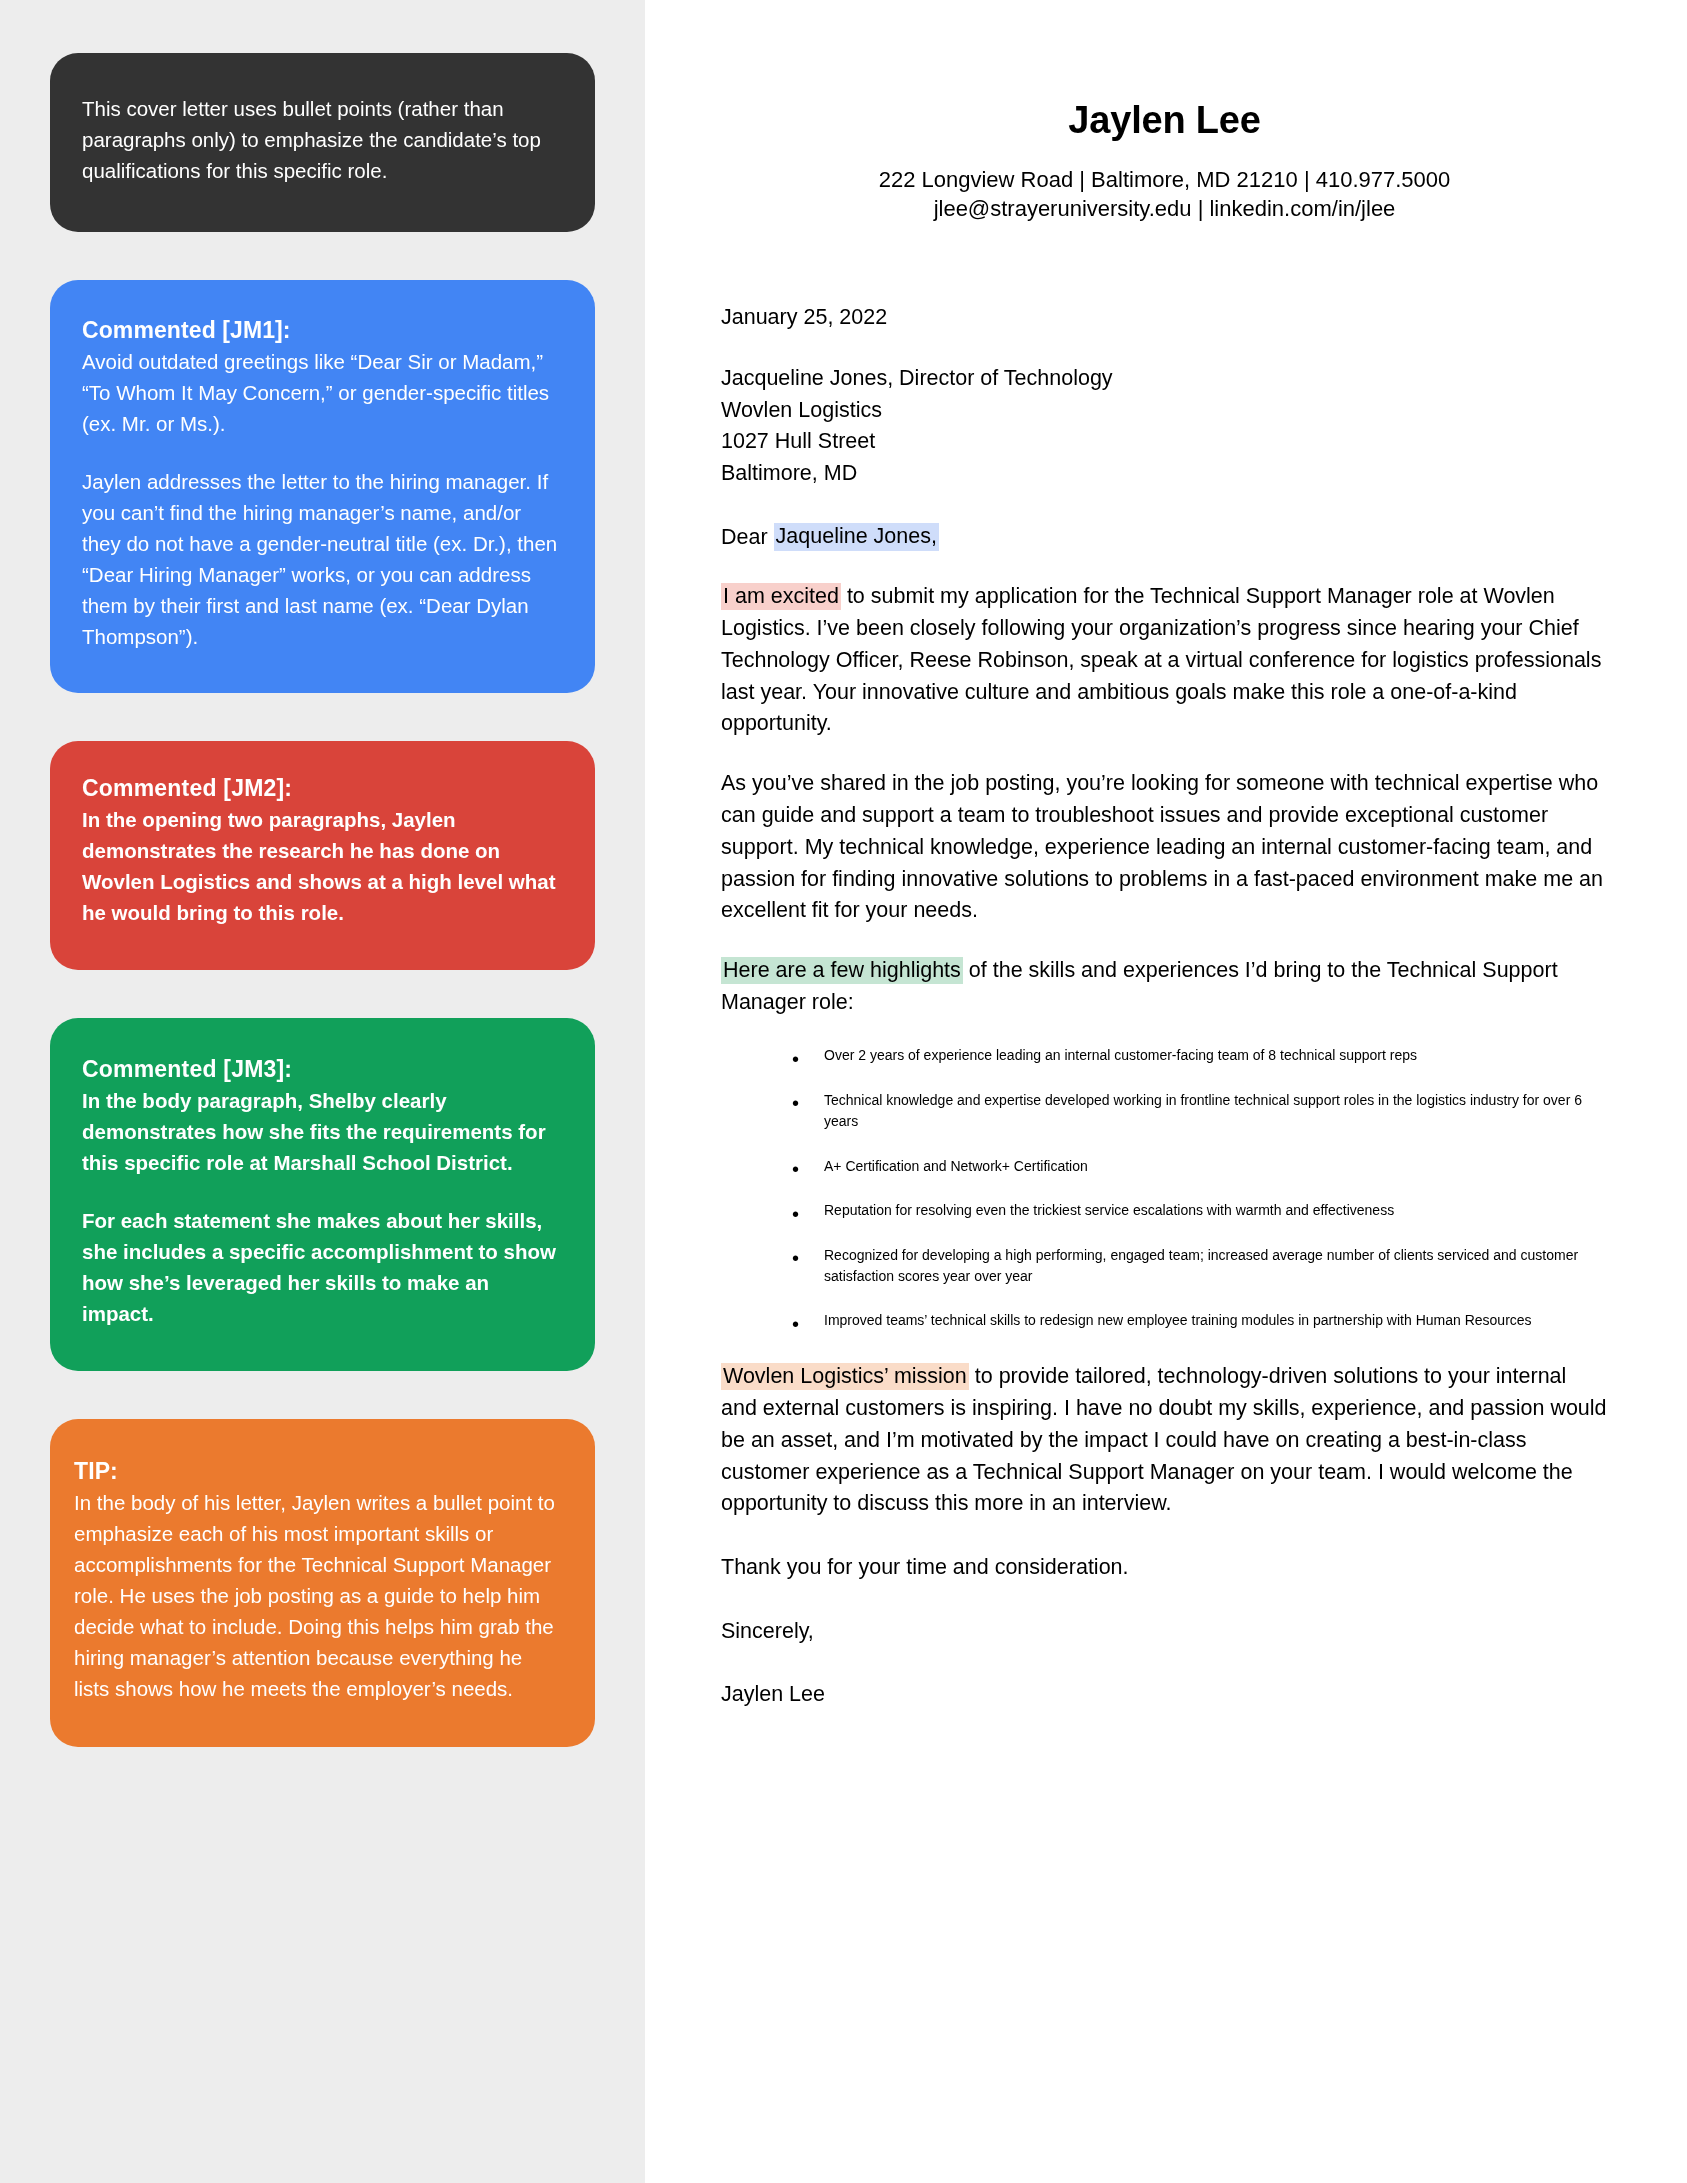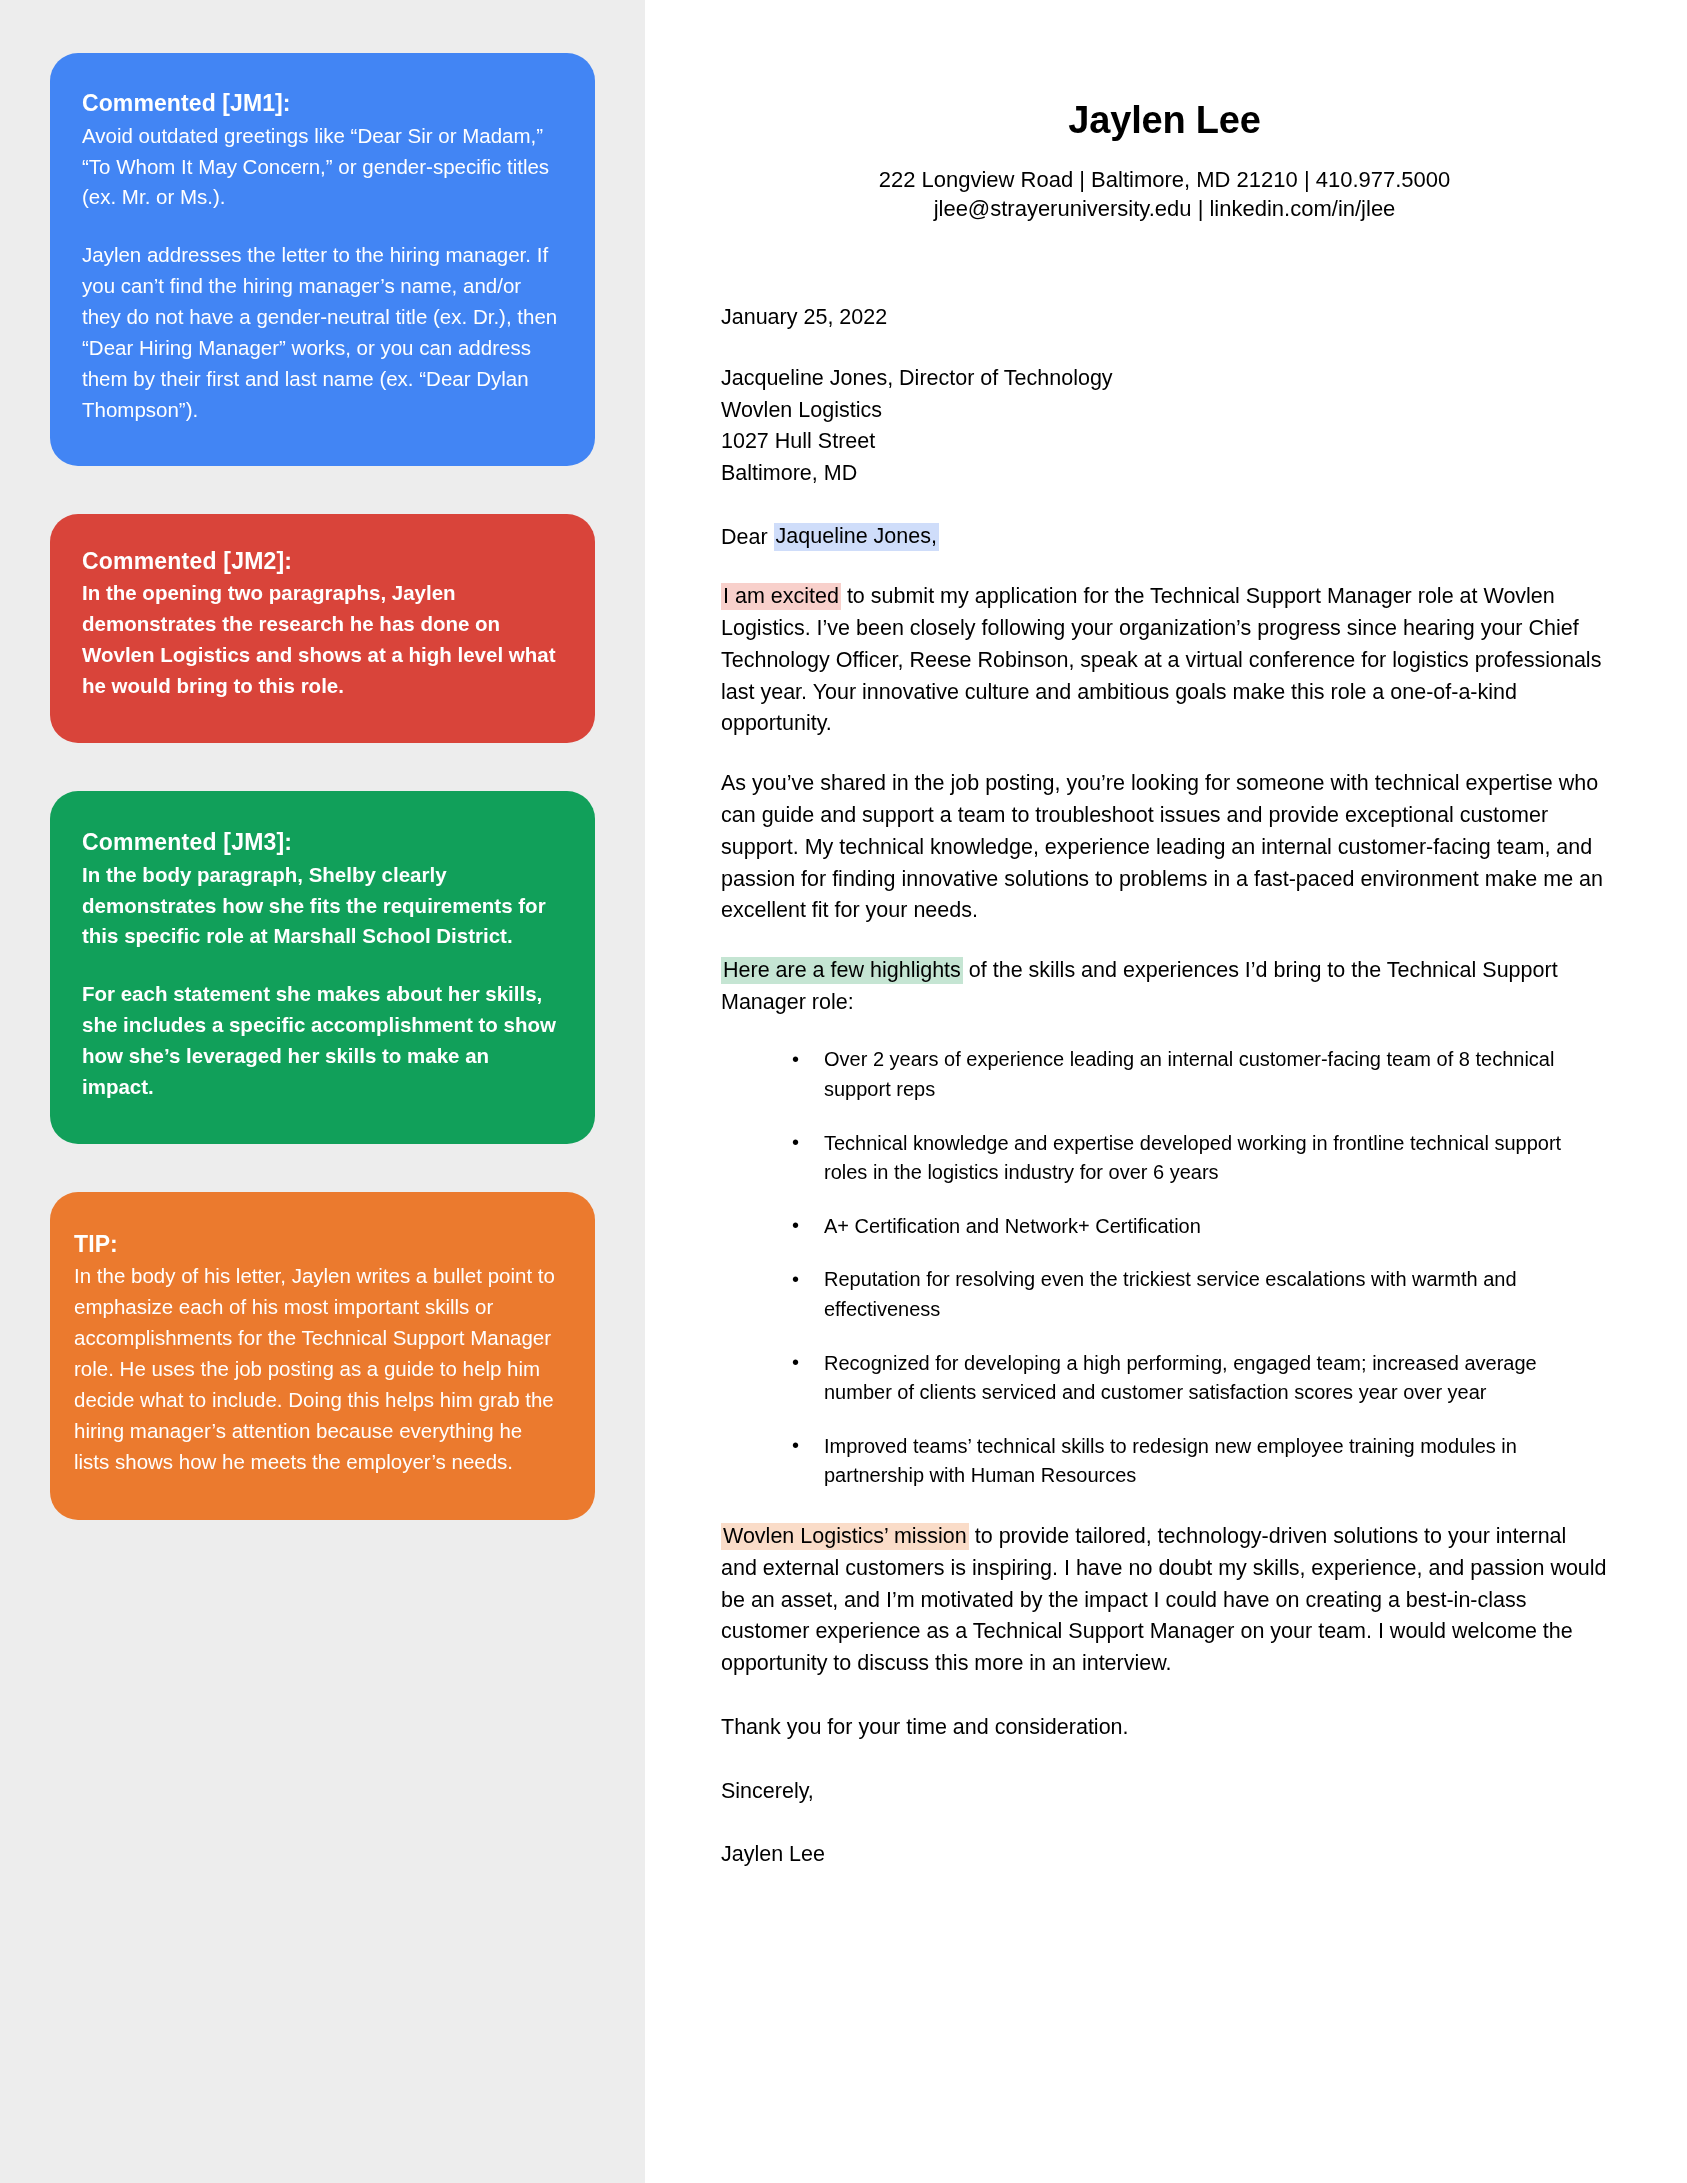--- a/index.html
+++ b/index.html
@@ -90,21 +90,21 @@
   .hl-pink  { background: #F8D0CB; }
   .hl-green { background: #C5E5D3; }
   .hl-peach { background: #FADCC8; }
 
   .bullets {
     margin: 26.5px 0 0 0;
     padding: 0 0 0 71px;
     list-style: none;
   }
   .bullets li {
-    font-size: 20px;
+    font-size: 14px;
     line-height: 1.48;
     margin-bottom: 24px;
     position: relative;
     padding-left: 32px;
   }
   .bullets li:last-child { margin-bottom: 0; }
   .bullets li::before {
     content: "\2022";
     position: absolute;
     left: 0;
@@ -115,20 +115,23 @@
   .signoff { margin-top: 32px; }
   .signature { margin-top: 32px; }
 </style>
 </head>
 <body>
 
 <div class="page">
 
   <aside class="rail">
 
+    <div class="note note-dark">
+      <p class="note-para">This cover letter uses bullet points (rather than paragraphs only) to emphasize the candidate’s top qualifications for this specific role.</p>
+    </div>
 
     <div class="note note-blue">
       <p class="note-title">Commented [JM1]:</p>
       <p class="note-para">Avoid outdated greetings like “Dear Sir or Madam,” “To Whom It May Concern,” or gender-specific titles (ex. Mr. or Ms.).</p>
       <p class="note-para">Jaylen addresses the letter to the hiring manager. If you can’t find the hiring manager’s name, and/or they do not have a gender-neutral title (ex. Dr.), then “Dear Hiring Manager” works, or you can address them by their first and last name (ex. “Dear Dylan Thompson”).</p>
     </div>
 
     <div class="note note-red">
       <p class="note-title">Commented [JM2]:</p>
       <p class="note-para">In the opening two paragraphs, Jaylen demonstrates the research he has done on Wovlen Logistics and shows at a high level what he would bring to this role.</p>

